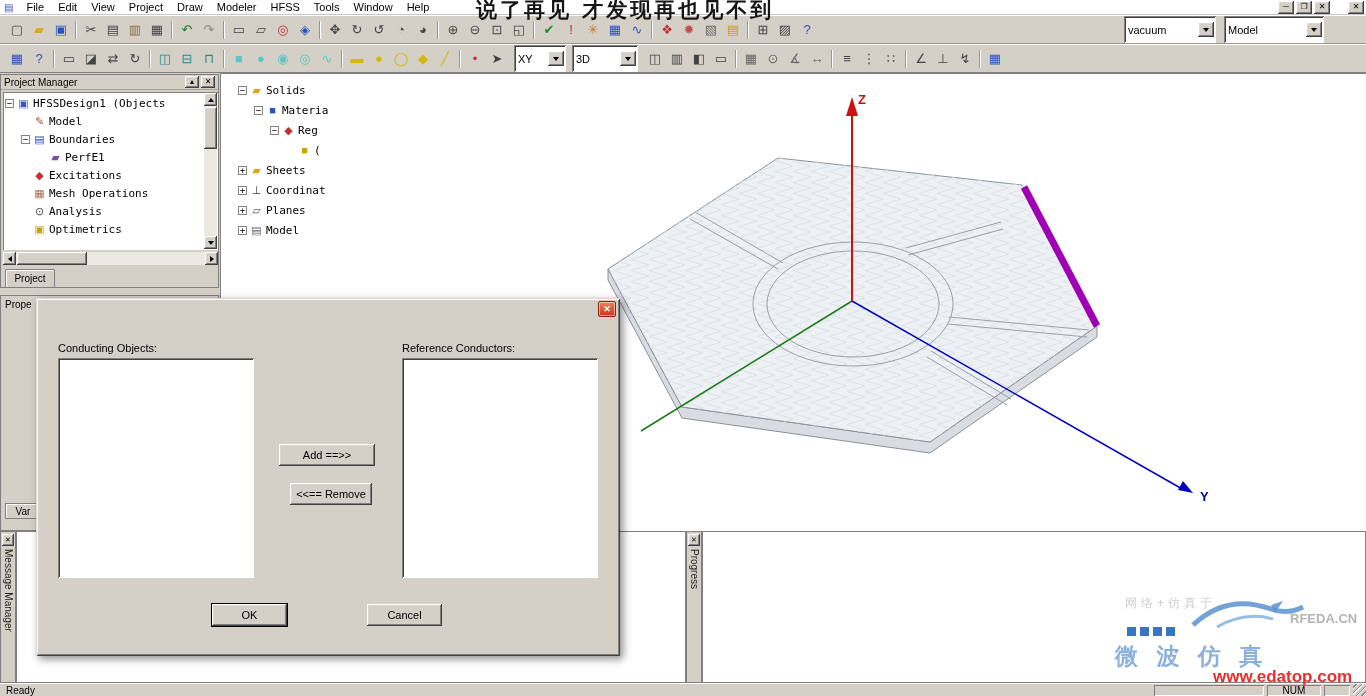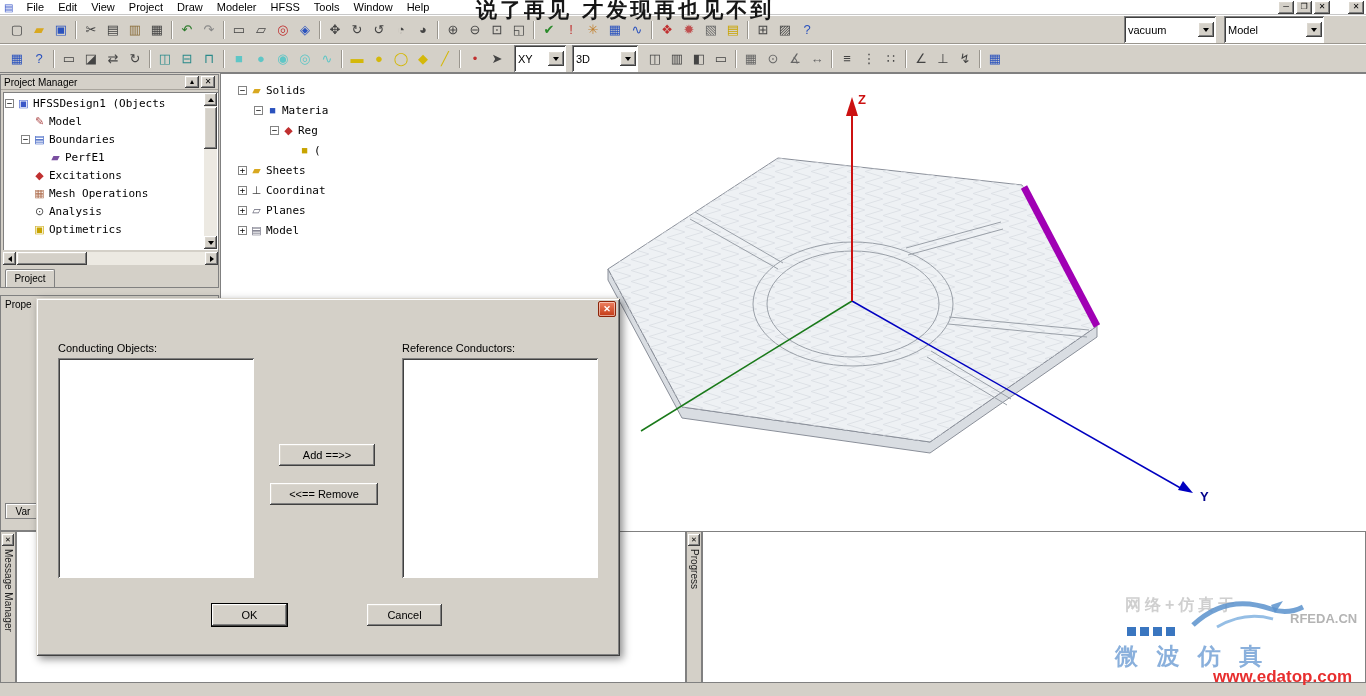--- a/index.html
+++ b/index.html
@@ -96,21 +96,21 @@
   #prog-area{left:702px;width:664px;}
 
   
   #statusbar{position:absolute;left:0;top:683px;right:0;height:13px;background:#d4d0c8;border-top:1px solid #ffffff;display:flex;align-items:center;font-size:10px;z-index:6;}
   #sb-ready{margin-left:6px;}
   .sb-cell{height:11px;box-shadow:inset 1px 1px 0 #808080,inset -1px -1px 0 #fff;margin-right:3px;display:flex;align-items:center;justify-content:center;}
   #sb-grip{width:13px;height:13px;background:repeating-linear-gradient(135deg,#d4d0c8 0 2px,#808080 2px 3px,#fff 3px 4px);}
 
   
   #watermark{position:absolute;left:1095px;top:585px;width:271px;height:108px;z-index:10;pointer-events:none;}
-  #wm-faint{position:absolute;left:30px;top:10px;color:#cfcfcf;font-size:16px;letter-spacing:4px;font-weight:bold;}
+  #wm-faint{position:absolute;left:30px;top:10px;color:#cfcfcf;font-size:12px;letter-spacing:4px;}
   #wm-rfeda{position:absolute;left:195px;top:26px;color:#b4b4b4;font-size:13px;font-weight:bold;}
   #wm-squares{position:absolute;left:32px;top:42px;display:flex;gap:4px;}
   #wm-squares span{width:9px;height:9px;background:#3a76c0;display:block;}
   #wm-cn{position:absolute;left:20px;top:56px;color:#8ab0dc;font-size:23px;font-weight:bold;letter-spacing:6px;}
   #wm-brand{position:absolute;left:108px;top:48px;color:#e82e2e;font-size:30px;font-weight:bold;letter-spacing:2px;font-family:"DejaVu Sans",sans-serif;}
   #wm-url{position:absolute;left:118px;top:82px;color:#e82e2e;font-size:17px;font-weight:bold;}
 </style>
 </head>
 <body>
 
@@ -467,19 +467,27 @@
     <span id="wm-url">www.edatop.com</span>
   </div>
 
   <div id="dialog">
     <span id="dlg-close">✕</span>
     <span class="dlg-label" style="left:22px;top:44px;">Conducting Objects:</span>
     <span class="dlg-label" style="left:366px;top:44px;">Reference Conductors:</span>
     <div class="listbox sunken" style="left:22px;top:60px;"></div>
     <div class="listbox sunken" style="left:366px;top:60px;"></div>
     <div class="dlg-btn raised" style="left:243px;top:146px;width:96px;height:22px;">Add ==&gt;&gt;</div>
-    <div class="dlg-btn raised" style="left:234px;top:185px;width:108px;height:22px;">&lt;&lt;== Remove</div>
+    <div class="dlg-btn raised" style="left:254px;top:185px;width:82px;height:22px;">&lt;&lt;== Remove</div>
     <div class="dlg-btn raised default-ring" style="left:176px;top:306px;width:75px;height:22px;">OK</div>
     <div class="dlg-btn raised" style="left:331px;top:306px;width:75px;height:22px;">Cancel</div>
   </div>
 
+  <div id="statusbar">
+    <span id="sb-ready">Ready</span>
+    <span class="flexspace"></span>
+    <span class="sb-cell" style="width:110px;"></span>
+    <span class="sb-cell" style="width:54px;">NUM</span>
+    <span class="sb-cell" style="width:26px;"></span>
+    <span id="sb-grip"></span>
+  </div>
 
 </div>
 
 </body></html>

